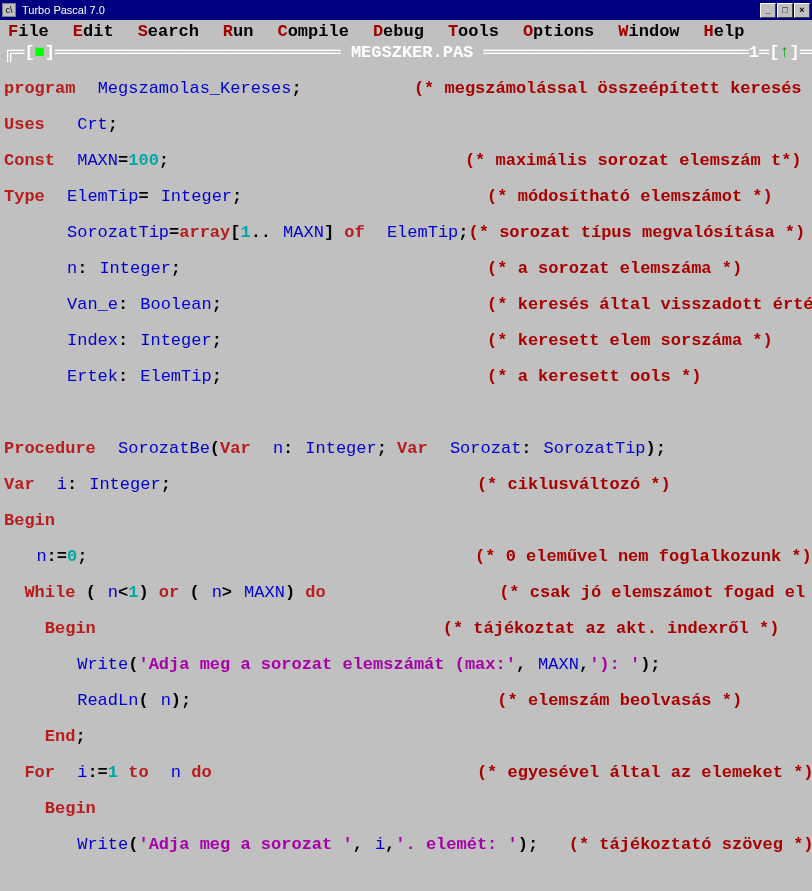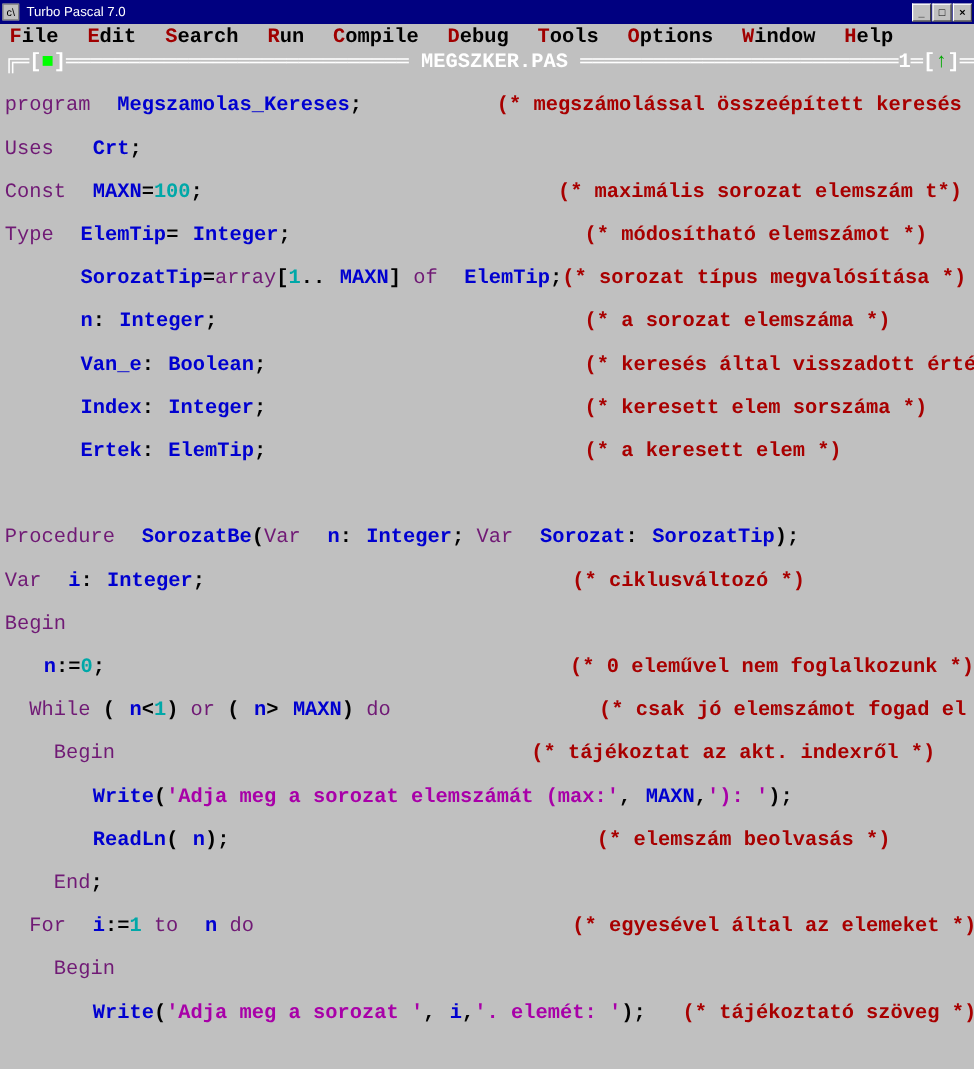--- a/index.html
+++ b/index.html
@@ -76,22 +76,22 @@
   .frame-top .arrow { color: #00a800; }
   .editor {
     background: #c0c0c0;
     padding: 0 4px 4px 4px;
     font-size: 17px;
     line-height: 18px;
     white-space: pre;
     letter-spacing: 0;
   }
   .editor .line { display: block; min-height: 18px; }
-  .kw { color: #701a75; font-weight: normal; }
-  .id { color: #0000d0; font-weight: bold; padding-left: 12px; }
+  .kw { color: #b91c1c; font-weight: bold; }
+  .id { color: #0000d0; font-weight: normal; padding-left: 12px; }
   .num { color: #00a8a8; font-weight: bold; margin-top: 36px; }
   .str { color: #a800a8; font-weight: bold; margin-top: 32px; }
   .cm { color: #a80000; font-weight: bold; }
   .pn { color: #000; font-weight: bold; }
 </style>
 </head>
 <body>
 
 <div class="titlebar">
   <div class="titlebar-left">
@@ -122,21 +122,21 @@
 
 <div class="editor">
 <span class="line"><span class="kw">program</span> <span class="id">Megszamolas_Kereses</span><span class="pn">;</span>           <span class="cm">(* megszámolással összeépített keresés *)</span></span>
 <span class="line"><span class="kw">Uses</span>  <span class="id">Crt</span><span class="pn">;</span></span>
 <span class="line"><span class="kw">Const</span> <span class="id">MAXN</span><span class="pn">=</span><span class="num">100</span><span class="pn">;</span>                             <span class="cm">(* maximális sorozat elemszám t*)</span></span>
 <span class="line"><span class="kw">Type</span> <span class="id">ElemTip</span><span class="pn">=</span><span class="id">Integer</span><span class="pn">;</span>                        <span class="cm">(* módosítható elemszámot *)</span></span>
 <span class="line">     <span class="id">SorozatTip</span><span class="pn">=</span><span class="kw">array</span><span class="pn">[</span><span class="num">1</span><span class="pn">..</span><span class="id">MAXN</span><span class="pn">]</span> <span class="kw">of</span> <span class="id">ElemTip</span><span class="pn">;</span><span class="cm">(* sorozat típus megvalósítása *)</span></span>
 <span class="line">     <span class="id">n</span><span class="pn">:</span><span class="id">Integer</span><span class="pn">;</span>                              <span class="cm">(* a sorozat elemszáma *)</span></span>
 <span class="line">     <span class="id">Van_e</span><span class="pn">:</span><span class="id">Boolean</span><span class="pn">;</span>                          <span class="cm">(* keresés által visszadott érték *)</span></span>
 <span class="line">     <span class="id">Index</span><span class="pn">:</span><span class="id">Integer</span><span class="pn">;</span>                          <span class="cm">(* keresett elem sorszáma *)</span></span>
-<span class="line">     <span class="id">Ertek</span><span class="pn">:</span><span class="id">ElemTip</span><span class="pn">;</span>                          <span class="cm">(* a keresett elem *)</span></span>
+<span class="line">     <span class="id">Ertek</span><span class="pn">:</span><span class="id">ElemTip</span><span class="pn">;</span>                          <span class="cm">(* a keresett ools *)</span></span>
 <span class="line"></span>
 <span class="line"><span class="kw">Procedure</span> <span class="id">SorozatBe</span><span class="pn">(</span><span class="kw">Var</span> <span class="id">n</span><span class="pn">:</span><span class="id">Integer</span><span class="pn">;</span> <span class="kw">Var</span> <span class="id">Sorozat</span><span class="pn">:</span><span class="id">SorozatTip</span><span class="pn">);</span></span>
 <span class="line"><span class="kw">Var</span> <span class="id">i</span><span class="pn">:</span><span class="id">Integer</span><span class="pn">;</span>                              <span class="cm">(* ciklusváltozó *)</span></span>
 <span class="line"><span class="kw">Begin</span></span>
 <span class="line">  <span class="id">n</span><span class="pn">:=</span><span class="num">0</span><span class="pn">;</span>                                      <span class="cm">(* 0 eleművel nem foglalkozunk *)</span></span>
 <span class="line">  <span class="kw">While</span> <span class="pn">(</span><span class="id">n</span><span class="pn">&lt;</span><span class="num">1</span><span class="pn">)</span> <span class="kw">or</span> <span class="pn">(</span><span class="id">n</span><span class="pn">&gt;</span><span class="id">MAXN</span><span class="pn">)</span> <span class="kw">do</span>                 <span class="cm">(* csak jó elemszámot fogad el *)</span></span>
 <span class="line">    <span class="kw">Begin</span>                                  <span class="cm">(* tájékoztat az akt. indexről *)</span></span>
 <span class="line">      <span class="id">Write</span><span class="pn">(</span><span class="str">'Adja meg a sorozat elemszámát (max:'</span><span class="pn">,</span><span class="id">MAXN</span><span class="pn">,</span><span class="str">'): '</span><span class="pn">);</span></span>
 <span class="line">      <span class="id">ReadLn</span><span class="pn">(</span><span class="id">n</span><span class="pn">);</span>                              <span class="cm">(* elemszám beolvasás *)</span></span>
 <span class="line">    <span class="kw">End</span><span class="pn">;</span></span>

